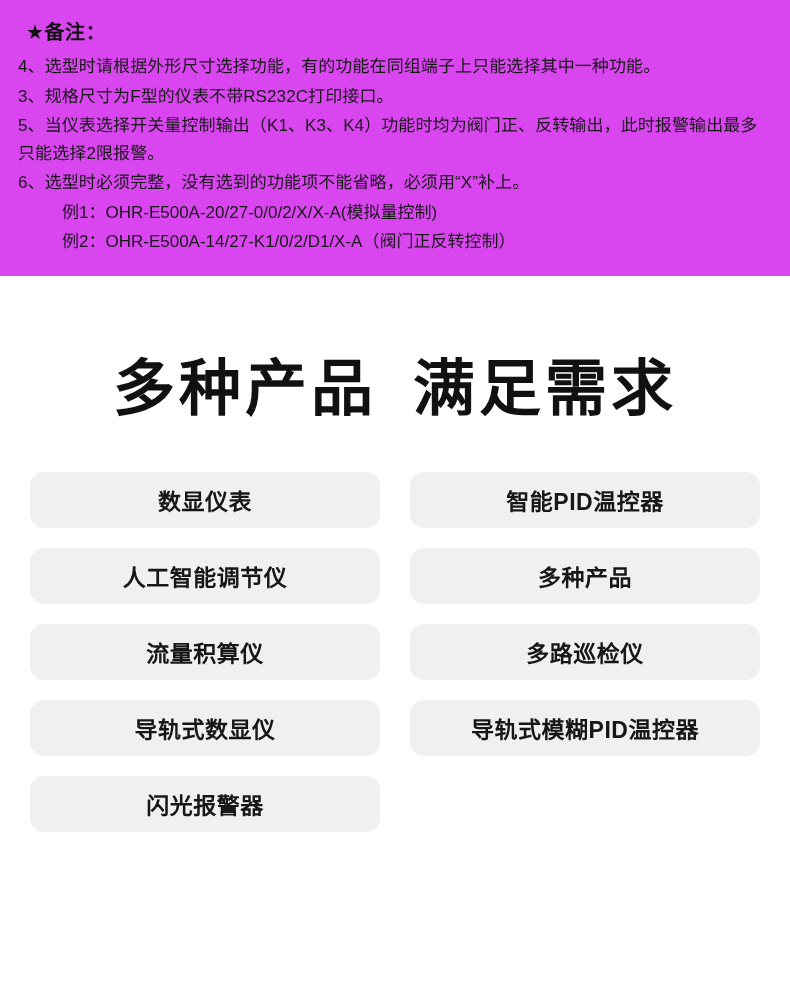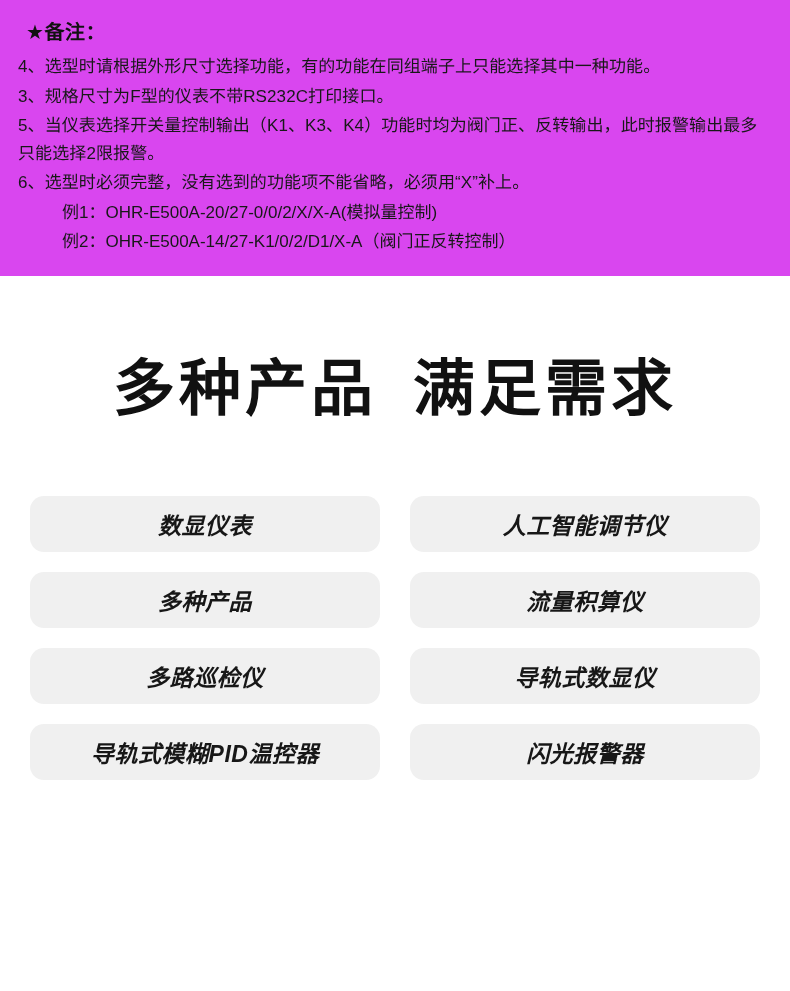--- a/index.html
+++ b/index.html
@@ -40,21 +40,21 @@
     font-size: 17px;
     line-height: 1.62;
     color: #181818;
     margin: 0 0 2px 0;
     padding-left: 44px;
   }
 
   
   .headline-wrap {
     padding-top: 62px;
-    padding-bottom: 68px;
+    padding-bottom: 44px;
     text-align: center;
   }
   .headline {
     font-size: 62px;
     font-weight: 700;
     letter-spacing: 4px;
     color: #111111;
     display: inline-block;
   }
   .headline .gap {
@@ -76,21 +76,20 @@
     height: 56px;
     display: flex;
     align-items: center;
     justify-content: center;
     font-size: 23px;
     font-weight: 700;
     color: #171717;
     letter-spacing: 0.5px;
     cursor: pointer;
     user-select: none;
-    font-style: italic;
   }
 </style>
 </head>
 <body>
 
 <section class="notes">
   <div class="notes-title">★备注：</div>
 
   <p class="note-line">4、选型时请根据外形尺寸选择功能，有的功能在同组端子上只能选择其中一种功能。</p>
   <p class="note-line">3、规格尺寸为F型的仪表不带RS232C打印接口。</p>
@@ -105,20 +104,23 @@
   <div class="headline">
     <span>多种产品</span><span class="gap"></span><span>满足需求</span>
   </div>
 </div>
 
 <div class="grid">
   <div class="chip">
       <span>数显仪表</span>
     </div>
   <div class="chip">
+      <span>智能PID温控器</span>
+    </div>
+  <div class="chip">
       <span>人工智能调节仪</span>
     </div>
   <div class="chip">
       <span>多种产品</span>
     </div>
   <div class="chip">
       <span>流量积算仪</span>
     </div>
   <div class="chip">
       <span>多路巡检仪</span>

